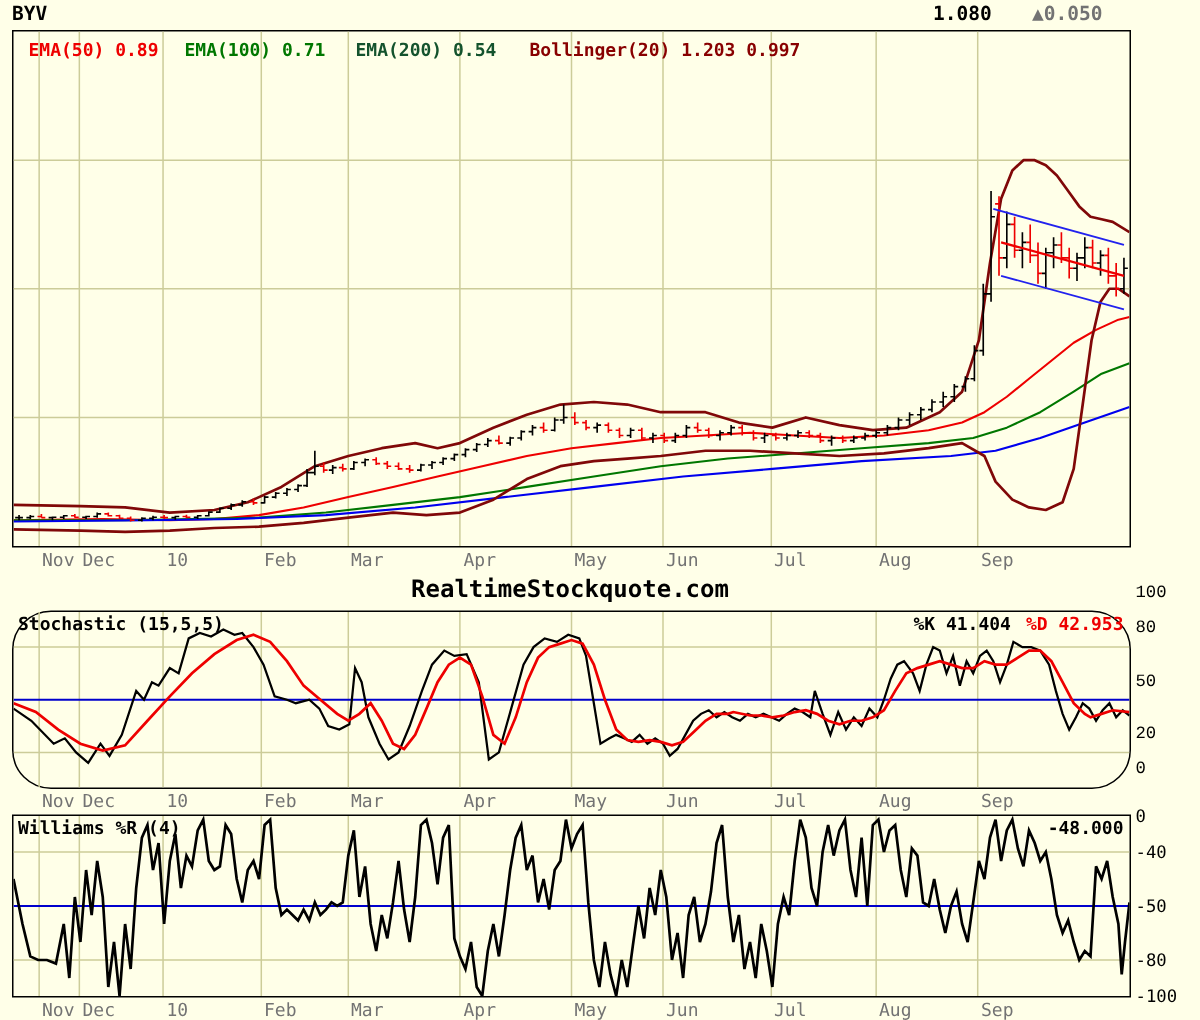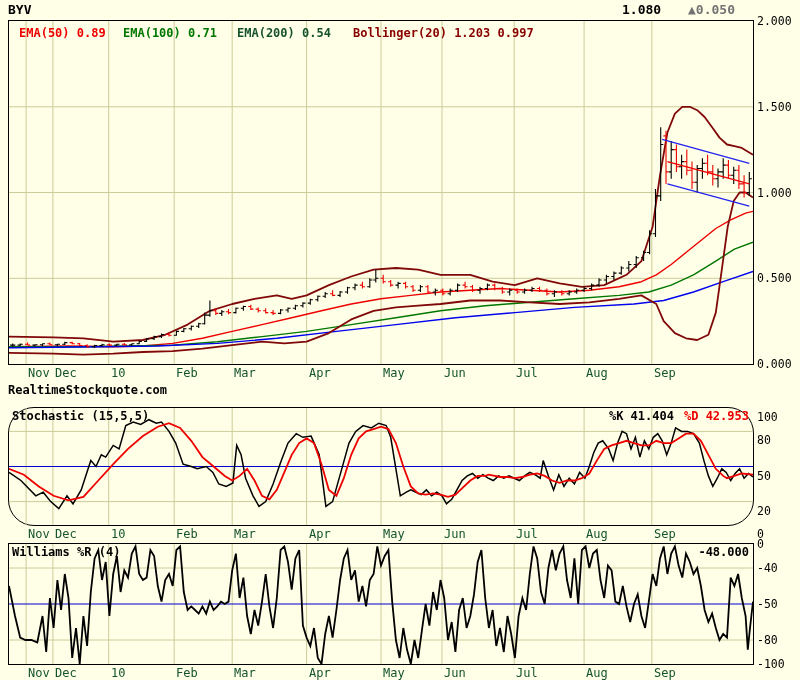--- a/index.html
+++ b/index.html
@@ -13,22 +13,22 @@
   .price{left:622px;color:#000;}
   .chg{left:688px;color:#737373;}
   .legend span{position:absolute;top:5px;font-size:12px;font-weight:bold;white-space:pre;}
   .l0{left:10px;color:#EE0000;}
   .l1{left:114px;color:#007700;}
   .l2{left:228px;color:#14532d;}
   .l3{left:344px;color:#880000;}
   .ylabels{position:absolute;left:757px;width:42px;}
   .ylabels span{position:absolute;left:0;font-size:11.5px;color:#000;white-space:pre;}
   .xlabels{position:absolute;left:8px;width:748px;height:14px;}
-  .xlabels span{position:absolute;top:0;font-size:12px;color:#14532d;white-space:pre;}
-  .watermark{position:absolute;left:8px;top:383px;width:744px;text-align:left;font-size:12px;font-weight:bold;color:#000;}
+  .xlabels span{position:absolute;top:0;font-size:12px;color:#737373;white-space:pre;}
+  .watermark{position:absolute;left:8px;top:383px;width:744px;text-align:center;font-size:16px;font-weight:bold;color:#000;}
   .ptitle{position:absolute;left:3px;top:1px;font-size:12px;font-weight:bold;color:#000;white-space:pre;}
   .pvals{position:absolute;right:4px;top:1px;font-size:12px;font-weight:bold;white-space:pre;}
   .pvals .k{color:#000;margin-right:10px;}
   .pvals .d{color:#EE0000;}
   .pvals .w{color:#000;}
 </style>
 </head>
 <body>
 
 <div class="page">
@@ -66,27 +66,20 @@
         <line x1="658.4" y1="162.9" x2="740.3" y2="185.2" stroke="#2222EE" stroke-width="1.2"></line>
         <line x1="658.4" y1="140.6" x2="740.3" y2="162.9" stroke="#EE0000" stroke-width="1.5"></line>
       </svg>
     <div class="legend">
       <span class="l0">EMA(50) 0.89</span>
       <span class="l1">EMA(100) 0.71</span>
       <span class="l2">EMA(200) 0.54</span>
       <span class="l3">Bollinger(20) 1.203 0.997</span>
     </div>
   </div>
-  <div class="ylabels" id="ymain" style="top:20px;height:343px;">
-      <span style="top: -6px;">2.000</span>
-      <span style="top: 79.75px;">1.500</span>
-      <span style="top: 165.5px;">1.000</span>
-      <span style="top: 251.25px;">0.500</span>
-      <span style="top: 337px;">0.000</span>
-    </div>
   <div class="xlabels" id="xmain" style="top:366px;">
       <span style="left: 20px;">Nov</span>
       <span style="left: 47px;">Dec</span>
       <span style="left: 103px;">10</span>
       <span style="left: 168px;">Feb</span>
       <span style="left: 226px;">Mar</span>
       <span style="left: 301px;">Apr</span>
       <span style="left: 375px;">May</span>
       <span style="left: 436px;">Jun</span>
       <span style="left: 508px;">Jul</span>
@@ -111,21 +104,21 @@
         <line x1="642.8" y1="0" x2="642.8" y2="117" stroke="#CCCC99" stroke-width="1"></line>
         <line x1="0" y1="23.4" x2="744" y2="23.4" stroke="#CCCC99" stroke-width="1"></line>
         <line x1="0" y1="93.6" x2="744" y2="93.6" stroke="#CCCC99" stroke-width="1"></line>
         <line x1="0" y1="58.5" x2="744" y2="58.5" stroke="#0000CC" stroke-width="1.2"></line>
         <polyline points="0.0,64.4 11.9,72.5 26.8,87.8 34.2,84.2 41.7,93.6 49.8,100.6 58.0,87.8 64.0,95.9 72.2,81.9 81.8,52.6 87.0,58.5 92.3,46.8 96.7,49.1 104.2,37.4 110.1,40.9 116.8,17.6 124.2,14.0 131.7,16.4 139.9,11.7 147.3,15.2 152.5,14.0 160.0,23.4 166.7,35.1 174.1,56.2 182.3,58.5 188.2,60.8 197.2,58.5 203.9,64.4 209.8,76.0 217.2,78.4 223.9,74.9 227.7,37.4 232.1,46.8 236.6,70.2 244.0,87.8 250.0,98.3 256.7,93.6 264.1,76.0 272.3,52.6 279.0,35.1 287.2,25.7 293.9,29.3 302.1,28.1 310.2,46.8 316.9,98.3 323.6,93.6 331.8,64.4 340.0,35.1 346.7,23.4 354.1,17.6 362.3,19.9 369.8,15.2 377.2,17.6 381.7,29.3 386.9,60.8 391.3,87.8 397.3,84.2 401.8,81.9 407.0,84.2 412.2,86.6 417.4,81.9 422.6,87.8 427.8,84.2 433.0,87.8 437.5,95.9 442.7,91.3 447.9,81.9 453.1,72.5 458.3,67.9 463.5,65.5 468.7,70.2 473.9,66.7 479.1,70.2 484.3,72.5 489.6,67.9 494.8,70.2 500.0,67.9 505.2,70.2 510.4,72.5 515.6,67.9 520.8,64.4 526.0,66.7 531.2,70.2 534.2,52.6 539.4,67.9 544.6,81.9 549.8,66.7 555.0,78.4 560.2,70.2 565.4,76.0 570.6,64.4 575.9,70.2 580.3,58.5 584.8,44.5 589.2,35.1 593.7,32.8 599.7,40.9 604.1,52.6 608.6,35.1 613.1,23.4 617.5,25.7 622.0,40.9 626.4,29.3 630.9,49.1 635.4,32.8 639.8,40.9 644.3,29.3 648.8,25.7 653.2,32.8 657.7,46.8 662.2,35.1 666.6,19.9 672.6,23.4 678.5,23.4 684.5,25.7 690.4,35.1 694.9,52.6 699.4,67.9 703.8,78.4 708.3,70.2 712.8,60.8 717.2,64.4 721.7,72.5 726.1,65.5 730.6,60.8 735.1,70.2 739.5,65.5 744.0,69.0" fill="none" stroke="#000000" stroke-width="1.5"></polyline>
         <polyline points="0.0,60.8 14.9,66.7 29.8,78.4 44.6,87.8 59.5,92.4 74.4,88.9 89.3,72.5 104.2,56.2 119.0,40.9 133.9,28.1 148.8,18.7 160.0,15.2 171.1,19.9 182.3,32.8 193.4,49.1 204.6,58.5 215.8,67.9 223.2,72.5 230.6,67.9 238.1,60.8 245.5,72.5 253.0,87.8 260.4,91.3 267.8,81.9 275.3,64.4 282.7,46.8 290.2,35.1 297.6,30.4 305.0,35.1 312.5,56.2 319.9,81.9 327.4,87.8 334.8,70.2 342.2,46.8 349.7,30.4 357.1,23.4 364.6,21.1 372.0,18.7 379.4,21.1 386.9,35.1 394.3,58.5 401.8,78.4 409.2,85.4 416.6,86.6 424.1,85.4 431.5,86.6 439.0,88.9 446.4,86.6 453.8,79.6 461.3,72.5 468.7,67.9 476.2,67.9 479.9,66.7 491.0,69.0 498.5,69.0 505.9,70.2 513.4,69.0 520.8,66.7 528.2,65.5 535.7,67.9 543.1,72.5 550.6,74.9 558.0,72.5 565.4,72.5 572.9,70.2 580.3,65.5 587.8,52.6 595.2,40.9 602.6,37.4 610.1,35.1 617.5,32.8 625.0,35.1 632.4,37.4 639.8,37.4 647.3,32.8 654.7,35.1 662.2,35.1 669.6,30.4 677.0,25.7 684.5,25.7 691.9,32.8 699.4,46.8 706.8,60.8 714.2,67.9 718.0,70.2 725.4,67.9 732.8,65.5 744.0,66.7" fill="none" stroke="#EE0000" stroke-width="1.8"></polyline>
       </svg>
     <span class="ptitle">Stochastic (15,5,5)</span>
     <span class="pvals"><span class="k">%K 41.404</span><span class="d">%D 42.953</span></span>
   </div>
-  <div class="ylabels" id="ystoch" style="top:416px;height:117px;">
+  <div class="ylabels" id="ystoch" style="top:395px;height:117px;font-family:Liberation Mono, monospace;">
       <span style="top: -6px;">100</span>
       <span style="top: 17.4px;">80</span>
       <span style="top: 52.5px;">50</span>
       <span style="top: 87.6px;">20</span>
       <span style="top: 111px;">0</span>
     </div>
   <div class="xlabels" id="xstoch" style="top:527px;">
       <span style="left: 20px;">Nov</span>
       <span style="left: 47px;">Dec</span>
       <span style="left: 103px;">10</span>

